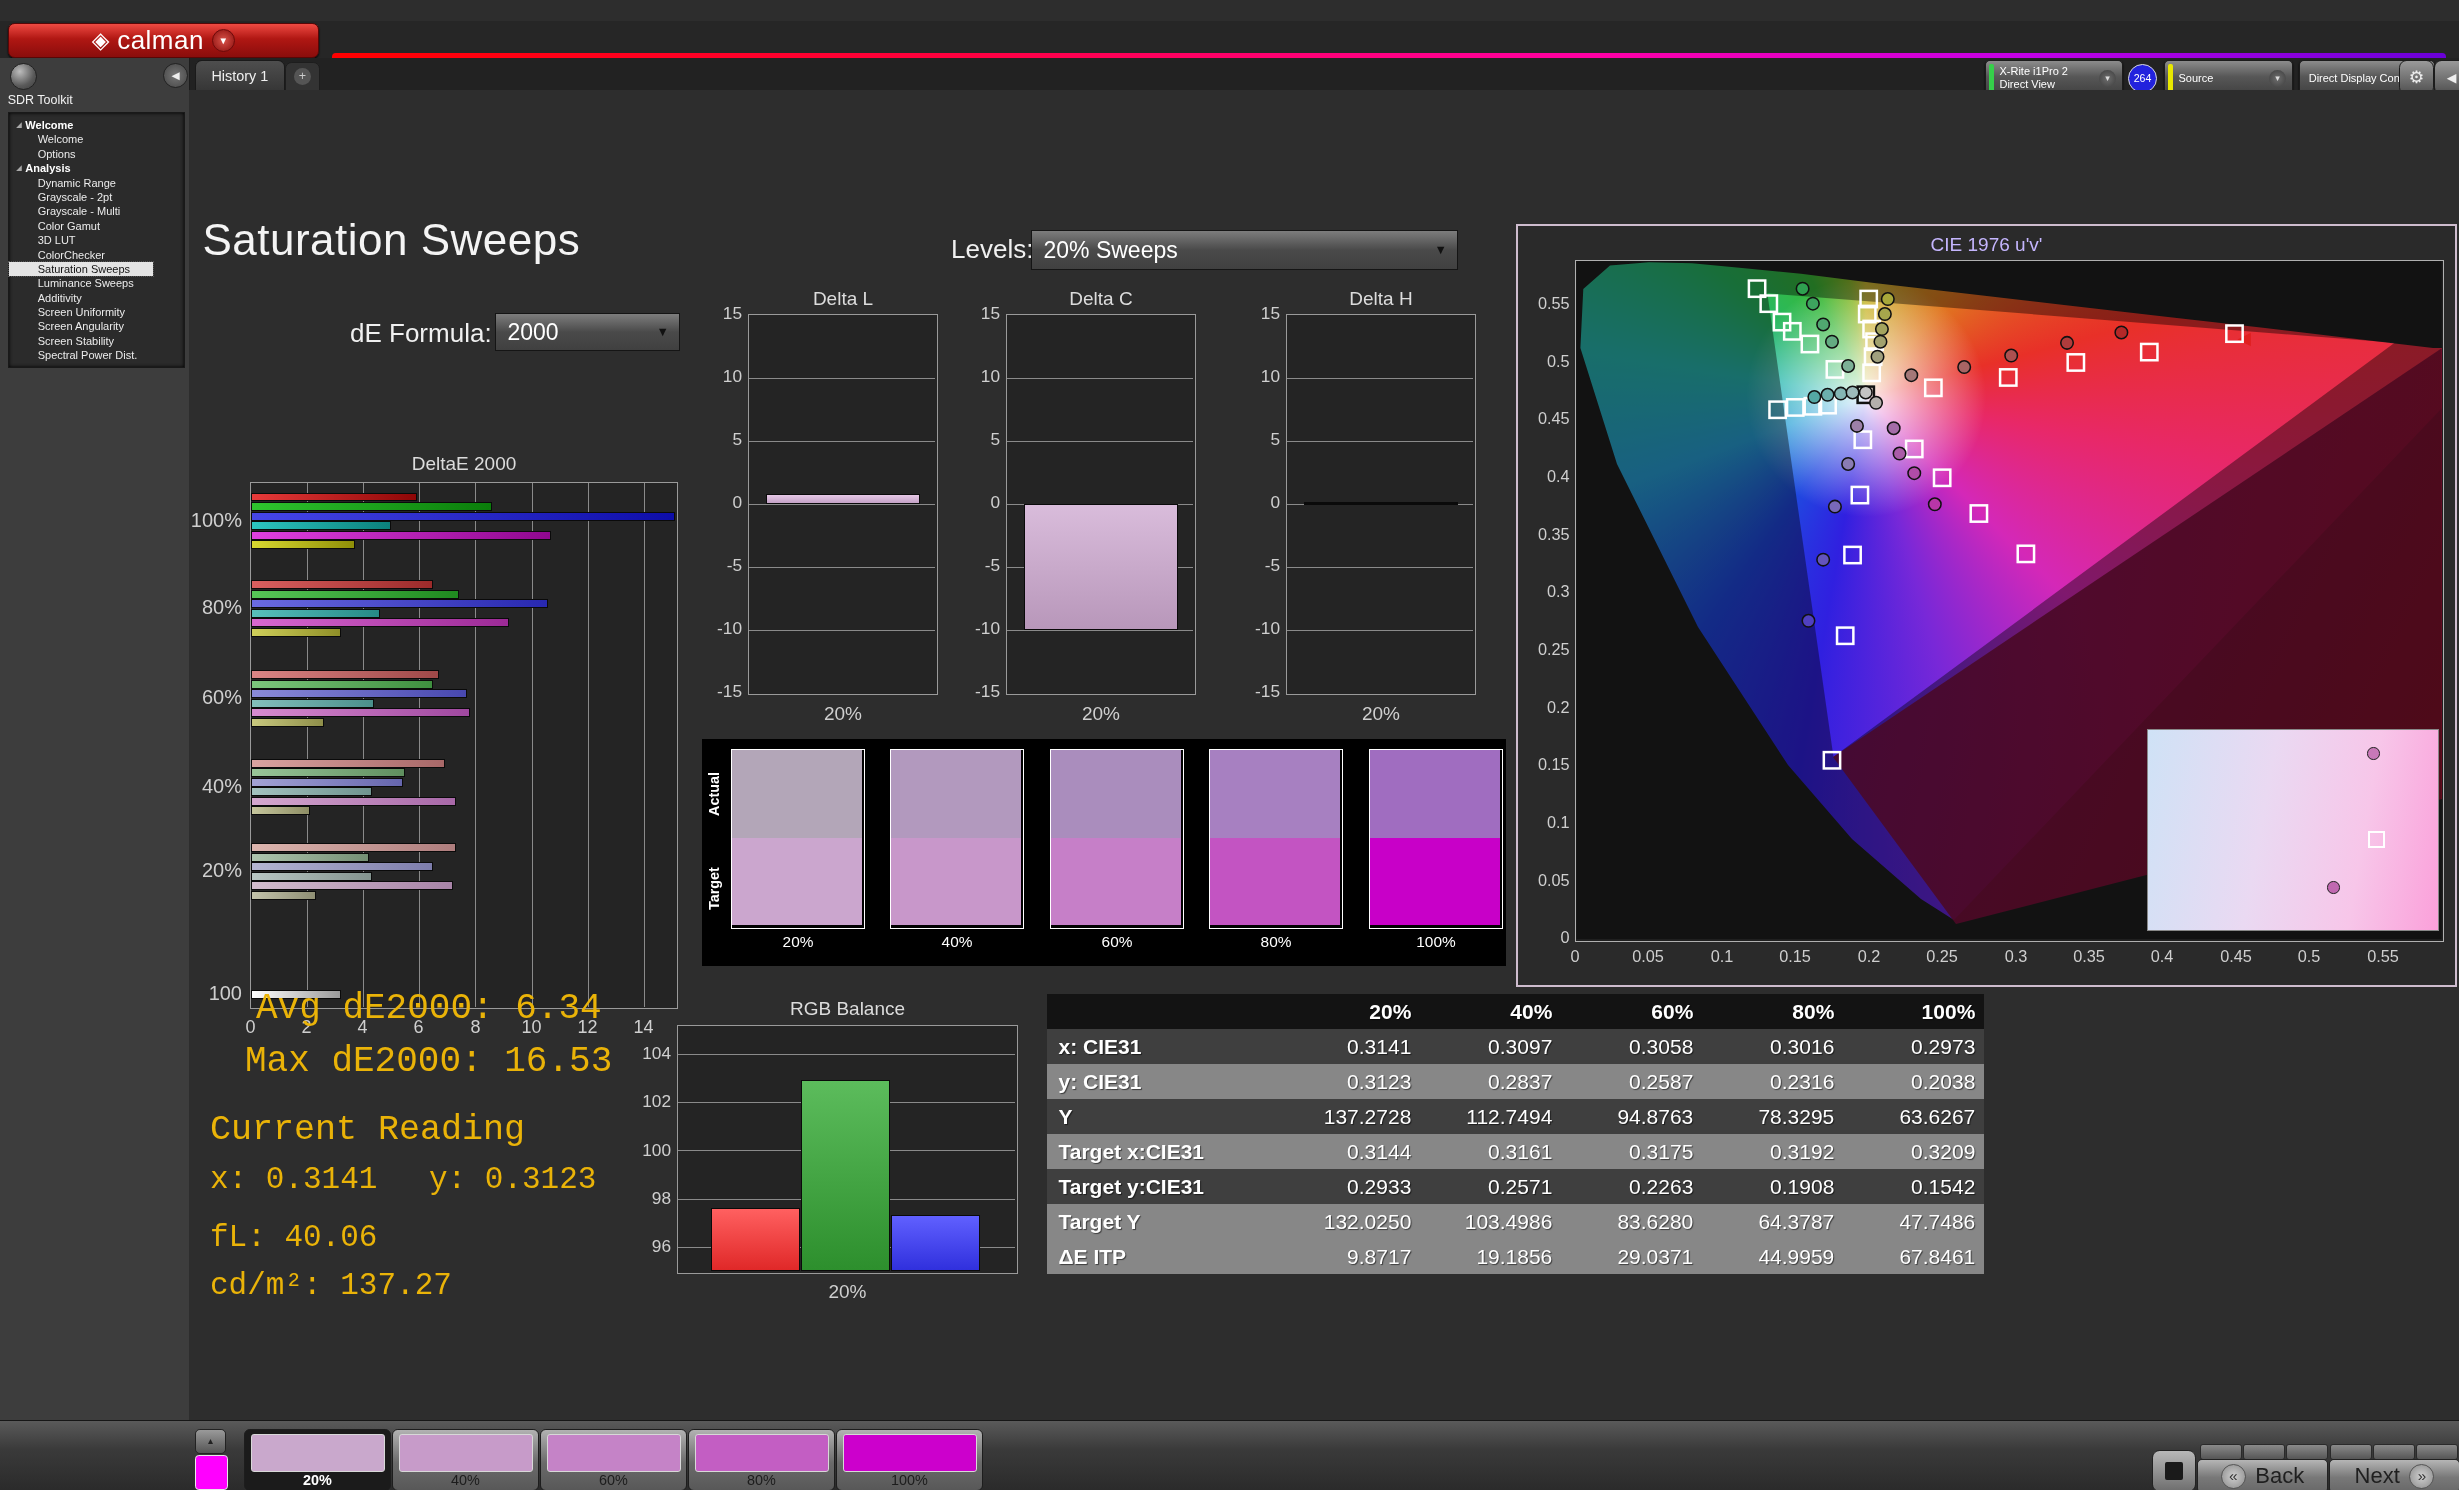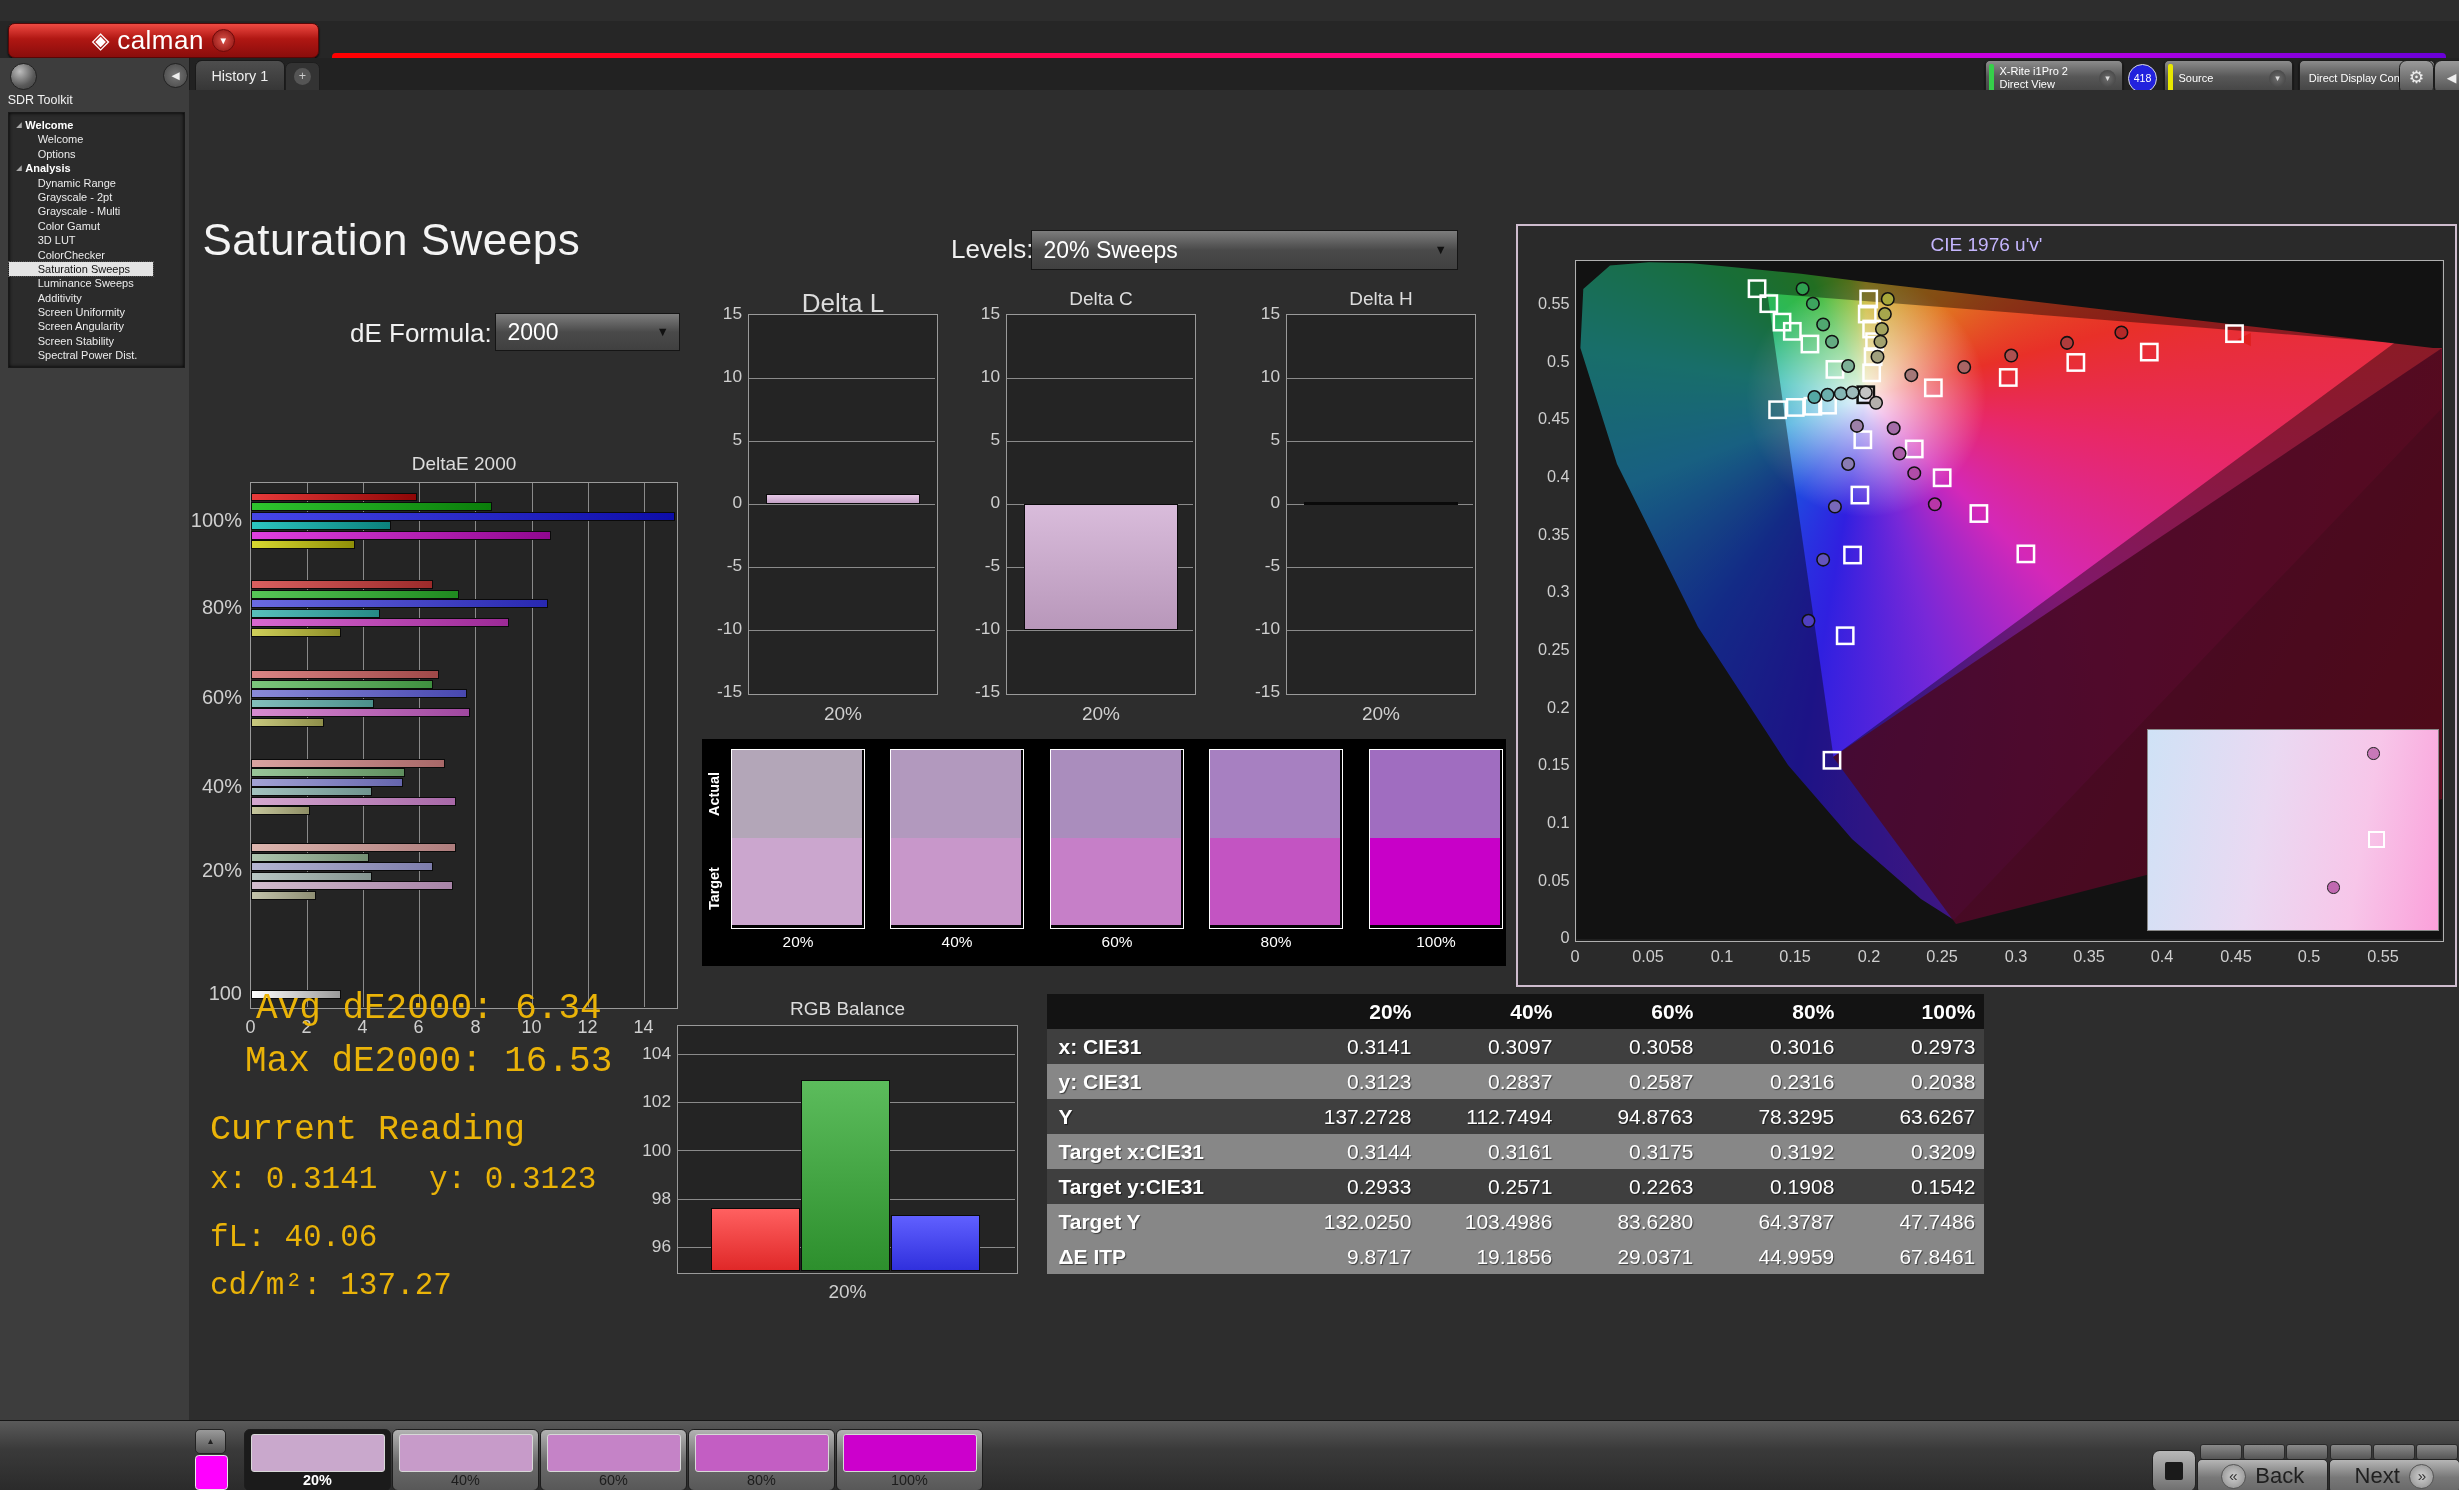--- a/index.html
+++ b/index.html
@@ -152,21 +152,21 @@
   <div id="tabrow" class="abs">
     <div id="historytab" class="abs">History 1</div>
     <div id="addtab" class="abs">
       <span class="plus">+</span>
     </div>
     <div id="meterdrop" class="tbdrop abs">
       <span class="bar" style="background: rgb(53, 208, 74);"></span>
       <span class="txt"><span>X-Rite i1Pro 2</span><br><span>Direct View</span></span>
       <span class="arr">▼</span>
     </div>
-    <div id="meterbadge" class="abs">418</div>
+    <div id="meterbadge" class="abs">264</div>
     <div id="sourcedrop" class="tbdrop abs">
       <span class="bar" style="background: rgb(232, 232, 0);"></span>
       <span class="txt">Source</span>
       <span class="arr">▼</span>
     </div>
     <div id="ddcdrop" class="tbdrop abs">
       <span class="bar" style="background: rgb(232, 232, 0);"></span>
       <span class="txt">Direct Display Control</span>
       <span class="arr">▼</span>
     </div>
@@ -275,21 +275,21 @@
         <div class="ticklabel" style="position: absolute; left: 384px; top: 658px; width: 29px; text-align: center;">12</div>
         <div class="ticklabel" style="position: absolute; left: 440px; top: 658px; width: 29px; text-align: center;">14</div>
         <div class="ticklabel" style="position: absolute; left: 0px; top: 150px; width: 53px; text-align: right; font-size: 20px;">100%</div>
         <div class="ticklabel" style="position: absolute; left: 0px; top: 237px; width: 53px; text-align: right; font-size: 20px;">80%</div>
         <div class="ticklabel" style="position: absolute; left: 0px; top: 327px; width: 53px; text-align: right; font-size: 20px;">60%</div>
         <div class="ticklabel" style="position: absolute; left: 0px; top: 416px; width: 53px; text-align: right; font-size: 20px;">40%</div>
         <div class="ticklabel" style="position: absolute; left: 0px; top: 500px; width: 53px; text-align: right; font-size: 20px;">20%</div>
         <div class="ticklabel" style="position: absolute; left: 0px; top: 623px; width: 53px; text-align: right; font-size: 20px;">100</div>
       </div>
     <div id="deltaL" class="abs" style="left:528px;top:192px;width:221px;height:461px;">
-        <div style="position: absolute; left: 31px; top: 5.8px; width: 190px; text-align: center; font-size: 26px; color: rgb(220, 220, 220);">Delta L</div>
+        <div style="position: absolute; left: 31px; top: 5.8px; width: 190px; text-align: center; font-size: 19px; color: rgb(220, 220, 220);">Delta L</div>
         <div class="plot" style="position: absolute; left: 31px; top: 32px; width: 190px; height: 381px;">
           <div style="position: absolute; left: 0px; top: 63px; width: 186px; height: 1px; background: rgb(138, 138, 138);"></div>
           <div style="position: absolute; left: 0px; top: 126px; width: 186px; height: 1px; background: rgb(138, 138, 138);"></div>
           <div style="position: absolute; left: 0px; top: 189px; width: 186px; height: 1px; background: rgb(138, 138, 138);"></div>
           <div style="position: absolute; left: 0px; top: 252px; width: 186px; height: 1px; background: rgb(138, 138, 138);"></div>
           <div style="position: absolute; left: 0px; top: 315px; width: 186px; height: 1px; background: rgb(138, 138, 138);"></div>
           <div style="position: absolute; left: 17.3px; top: 179px; width: 154px; height: 10px; background: linear-gradient(rgb(230, 200, 230), rgb(196, 162, 198)); border: 1px solid rgb(10, 10, 10); box-sizing: border-box;"></div>
         </div>
         <div class="ticklabel" style="position: absolute; left: 0px; top: 21px; width: 25px; text-align: right; font-size: 17.3px;">15</div>
         <div class="ticklabel" style="position: absolute; left: 0px; top: 84px; width: 25px; text-align: right; font-size: 17.3px;">10</div>

